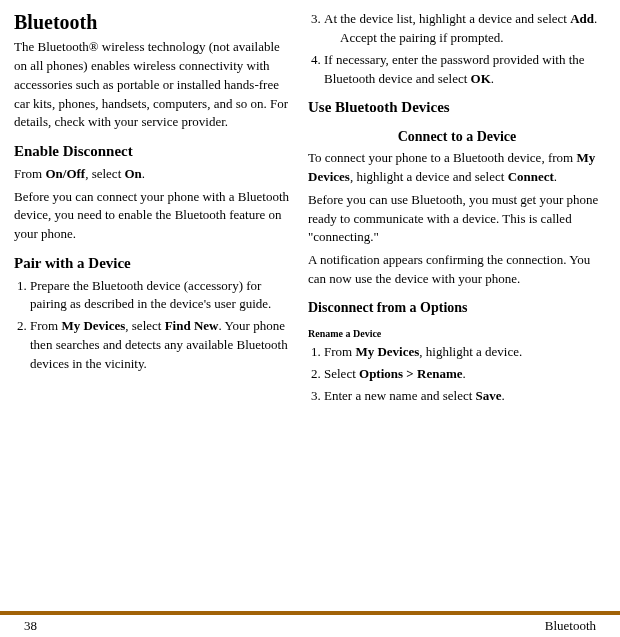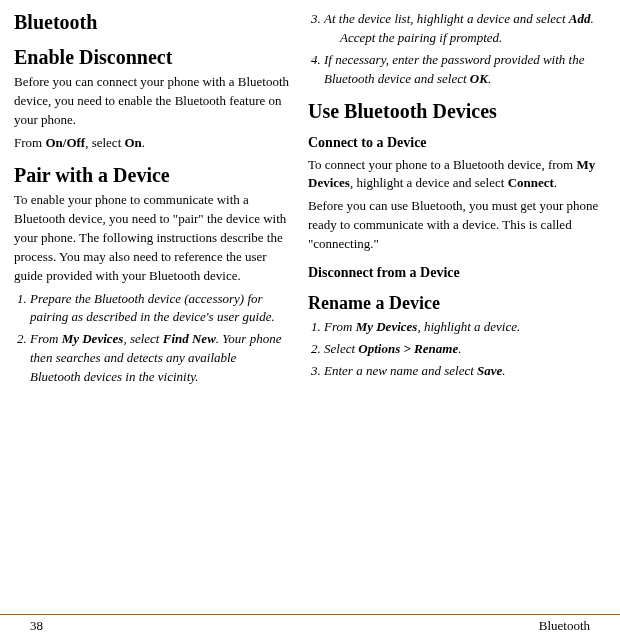--- a/index.html
+++ b/index.html
@@ -47,21 +47,21 @@
 
     .page-title {
       font-size: 20px;
       font-weight: bold;
       font-family: serif;
       margin-bottom: 4px;
       line-height: 1.2;
     }
 
     .section-heading {
-      font-size: 20px;
+      font-size: 15px;
       font-weight: bold;
       font-family: serif;
       margin-top: 10px;
       margin-bottom: 3px;
       line-height: 1.3;
     }
 
     p {
       font-size: 13px;
       line-height: 1.45;
@@ -69,21 +69,20 @@
       font-family: serif;
     }
 
     .bold {
       font-weight: bold;
     }
 
     ol {
       margin-left: 16px;
       margin-bottom: 4px;
-      font-style: italic;
     }
 
     ol li {
       font-size: 13px;
       line-height: 1.45;
       margin-bottom: 3px;
       font-family: serif;
     }
 
     .indent {
@@ -91,22 +90,22 @@
       font-size: 13px;
       line-height: 1.45;
       margin-bottom: 3px;
       font-family: serif;
     }
 
     .footer-bar {
       display: flex;
       justify-content: space-between;
       align-items: center;
-      border-top: 1px solid #a16207;
-      padding: 3px 30px;
+      border-top: 4px solid #a16207;
+      padding: 3px 24px;
       margin-top: auto;
     }
 
     .footer-page-num {
       font-size: 13px;
       font-family: serif;
     }
 
     .footer-section-name {
       font-size: 13px;
@@ -122,29 +121,29 @@
 </head>
 <body>
 
 <div class="page-container">
   <div class="content-area">
 
     <div class="left-column">
 
       <div class="page-title">Bluetooth</div>
 
+      <p>The Bluetooth® wireless technology (not available on all phones) enables wireless connectivity with accessories such as portable or installed hands-free car kits, phones, handsets, computers, and so on. For details, check with your service provider.</p>
 
       <div class="section-heading">Enable Disconnect</div>
 
+      <p>From <span class="bold">On/Off</span>, select <span class="bold">On</span>.</p>
       <p>Before you can connect your phone with a Bluetooth device, you need to enable the Bluetooth feature on your phone.</p>
-      <p>From <span class="bold">On/Off</span>, select <span class="bold">On</span>.</p>
 
       <div class="section-heading">Pair with a Device</div>
 
-      <p>To enable your phone to communicate with a Bluetooth device, you need to "pair" the device with your phone. The following instructions describe the process. You may also need to reference the user guide provided with your Bluetooth device.</p>
 
       <ol>
         <li>Prepare the Bluetooth device (accessory) for pairing as described in the device's user guide.</li>
         <li>From <span class="bold">My Devices</span>, select <span class="bold">Find New</span>. Your phone then searches and detects any available Bluetooth devices in the vicinity.</li>
       </ol>
 
     </div>
 
     <div class="right-column">
 
@@ -152,31 +151,32 @@
       <ol start="3">
         <li>At the device list, highlight a device and select <span class="bold">Add</span>.
           <div class="indent">Accept the pairing if prompted.</div>
         </li>
         <li>If necessary, enter the password provided with the Bluetooth device and select <span class="bold">OK</span>.</li>
       </ol>
 
 
       <div class="section-heading">Use Bluetooth Devices</div>
 
-      <div class="section-heading" style="font-size:14px;">Connect to a Device</div>
+      <div class="section-heading" style="font-size:14px;text-align:center;">Connect to a Device</div>
 
       <p>To connect your phone to a Bluetooth device, from <span class="bold">My Devices</span>, highlight a device and select <span class="bold">Connect</span>.</p>
 
       <p>Before you can use Bluetooth, you must get your phone ready to communicate with a device. This is called "connecting."</p>
 
+      <p>A notification appears confirming the connection. You can now use the device with your phone.</p>
 
-      <div class="section-heading" style="font-size:14px;">Disconnect from a Device</div>
+      <div class="section-heading" style="font-size:14px;">Disconnect from a Options</div>
 
 
-      <div class="section-heading" style="font-size:18px;">Rename a Device</div>
+      <div class="section-heading" style="font-size:10px;">Rename a Device</div>
 
       <ol>
         <li>From <span class="bold">My Devices</span>, highlight a device.</li>
         <li>Select <span class="bold">Options &gt; Rename</span>.</li>
         <li>Enter a new name and select <span class="bold">Save</span>.</li>
       </ol>
 
     </div>
 
   </div>

